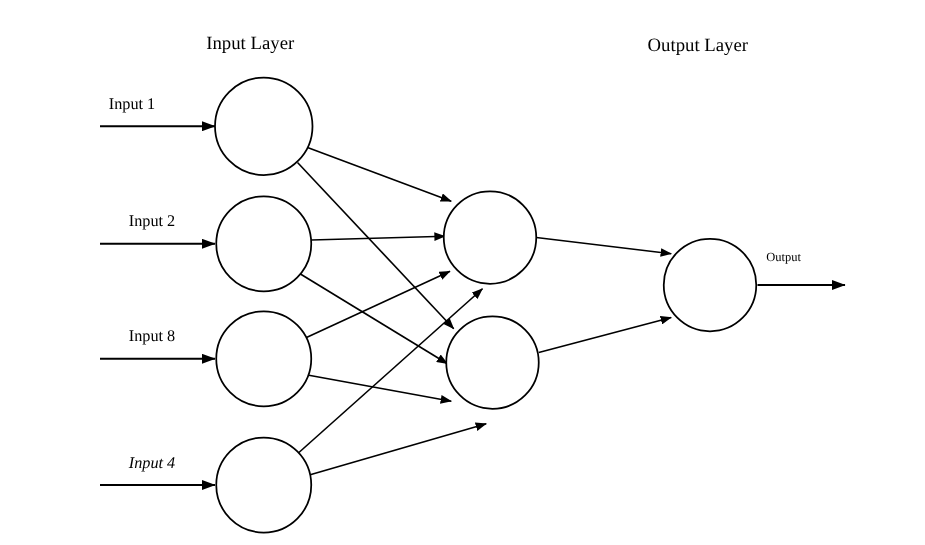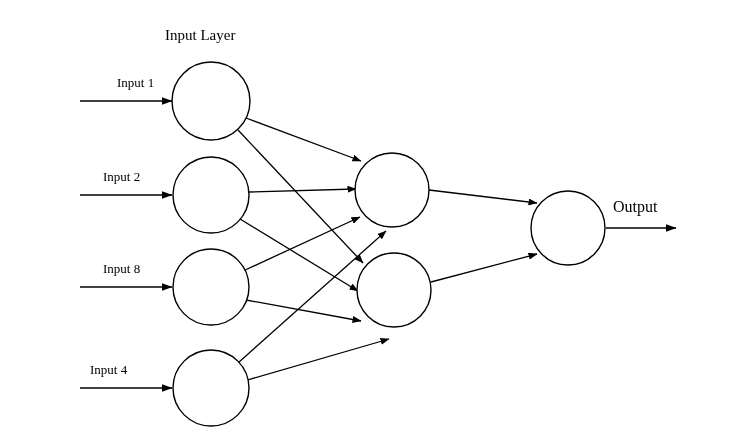--- a/index.html
+++ b/index.html
@@ -52,21 +52,21 @@
   }
   .io-label {
     position: absolute;
     font-family: "Liberation Serif", "DejaVu Serif", serif;
     font-size: 13px;
     line-height: 15px;
     color: #000000;
     white-space: nowrap;
   }
   .io-label.small {
-    font-size: 16px;
+    font-size: 10px;
   }
 </style>
 </head>
 <body>
 
 <div id="diagram-root">
 
   <svg id="nn-svg" viewBox="0 0 740 436">
     <defs>
       <marker id="arrowhead" markerWidth="9" markerHeight="7" refX="8.5" refY="3.5" orient="auto" markerUnits="userSpaceOnUse">
@@ -101,21 +101,22 @@
         <circle cx="211" cy="195" r="38" class="node-circle"></circle>
         <circle cx="211" cy="287" r="38" class="node-circle"></circle>
         <circle cx="211" cy="388" r="38" class="node-circle"></circle>
         <circle cx="392" cy="190" r="37" class="node-circle"></circle>
         <circle cx="394" cy="290" r="37" class="node-circle"></circle>
         <circle cx="568" cy="228" r="37" class="node-circle"></circle>
       </g>
   </svg>
 
   <div class="layer-title" style="left: 165px; top: 26px;">Input Layer</div>
+  <div class="layer-title" style="left: 518px; top: 28px;">Output Layer</div>
 
-  <div class="io-label" style="left: 117px; top: 75px;">Input 1</div>
+  <div class="io-label" style="left: 87px; top: 75px;">Input 1</div>
   <div class="io-label" style="left: 103px; top: 169px; font-family: Liberation Serif, serif;">Input 2</div>
   <div class="io-label" style="left: 103px; top: 261px;">Input 8</div>
-  <div class="io-label" style="left: 90px; top: 362px;">Input 4</div>
+  <div class="io-label" style="left: 103px; top: 362px; font-style: italic;">Input 4</div>
 
   <div class="io-label small" style="left: 613px; top: 199px;">Output</div>
 
 </div>
 
 </body></html>

